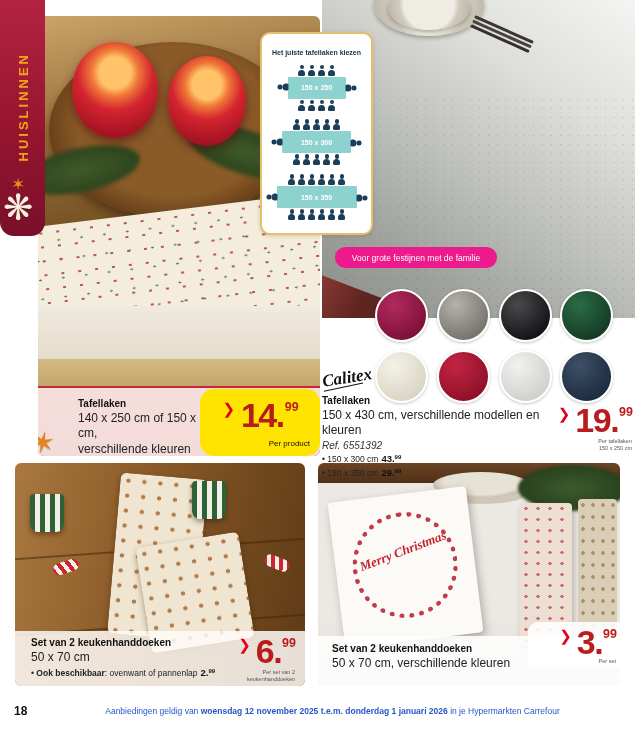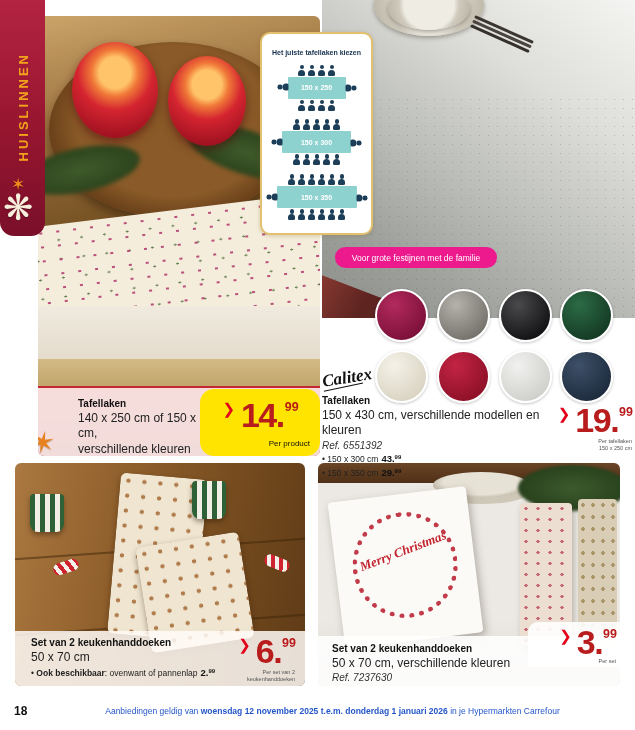--- a/index.html
+++ b/index.html
@@ -334,21 +334,20 @@
       <div class="p4-wreath"></div>
       <div class="p4-towel-text">Merry Christmas</div>
     </div>
     <div class="p4-towel2"></div>
     <div class="p4-towel3"></div>
 
     <div class="p4-band">
       <div class="p4-text">
         <div class="prod-name">Set van 2 keukenhanddoeken</div>
         <div class="prod-desc">50 x 70 cm, verschillende kleuren</div>
-        <div class="prod-ref">Ref. 7237630</div>
       </div>
       <div class="p4-price">
         <div class="p2-price-row">
           <span class="arrow">❯</span>
           <span class="big-price"><span>3.</span><sup>99</sup></span>
         </div>
         <div class="unit-tiny" style="margin-top:1px">Per set</div>
       </div>
     </div>
   </div>

